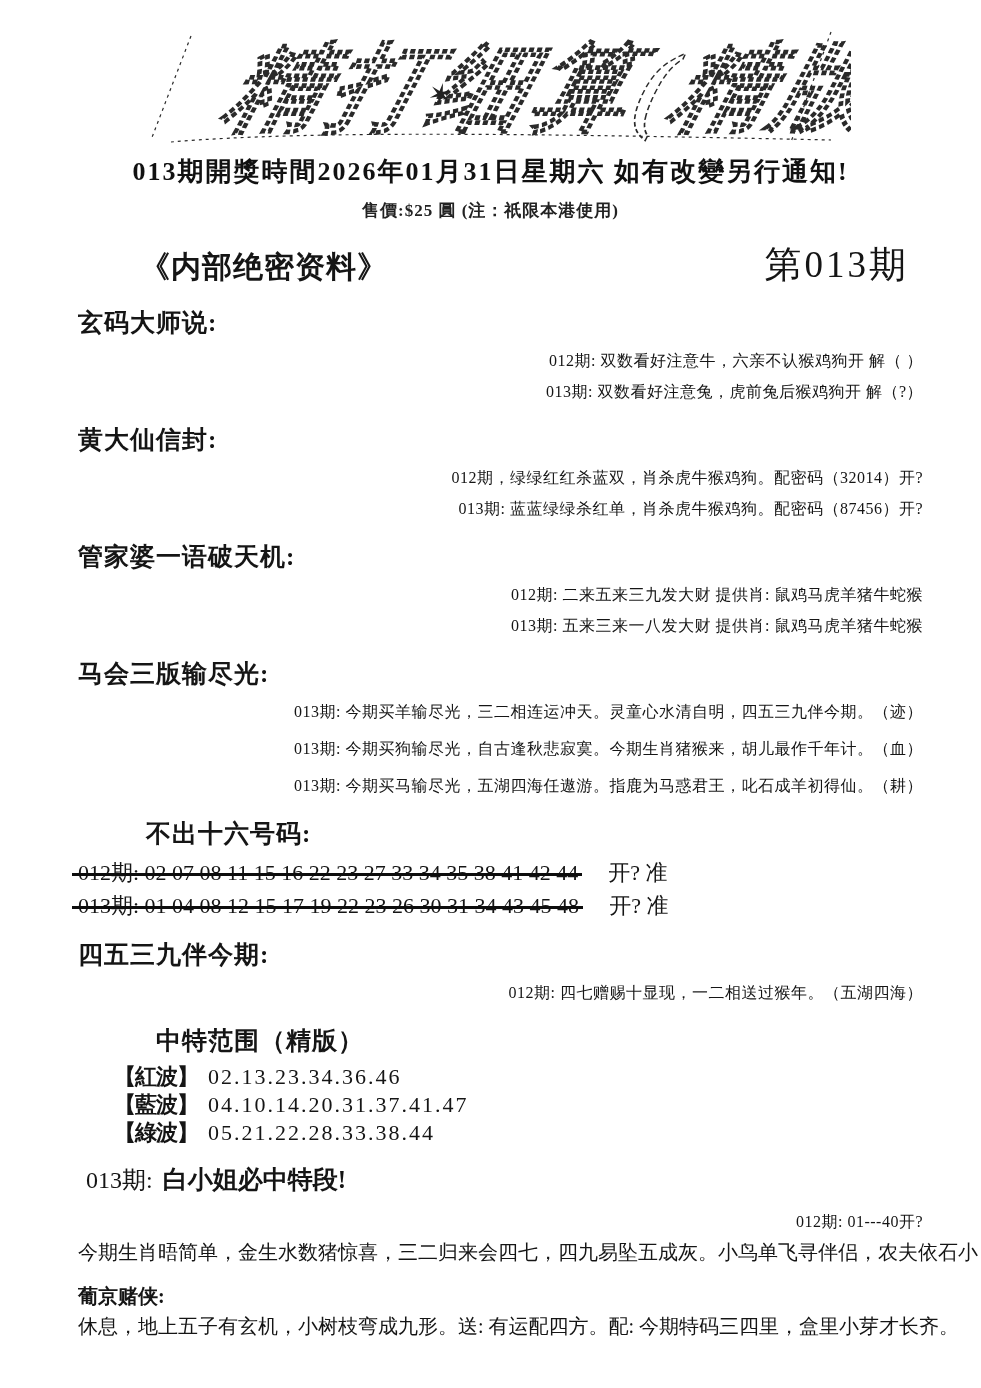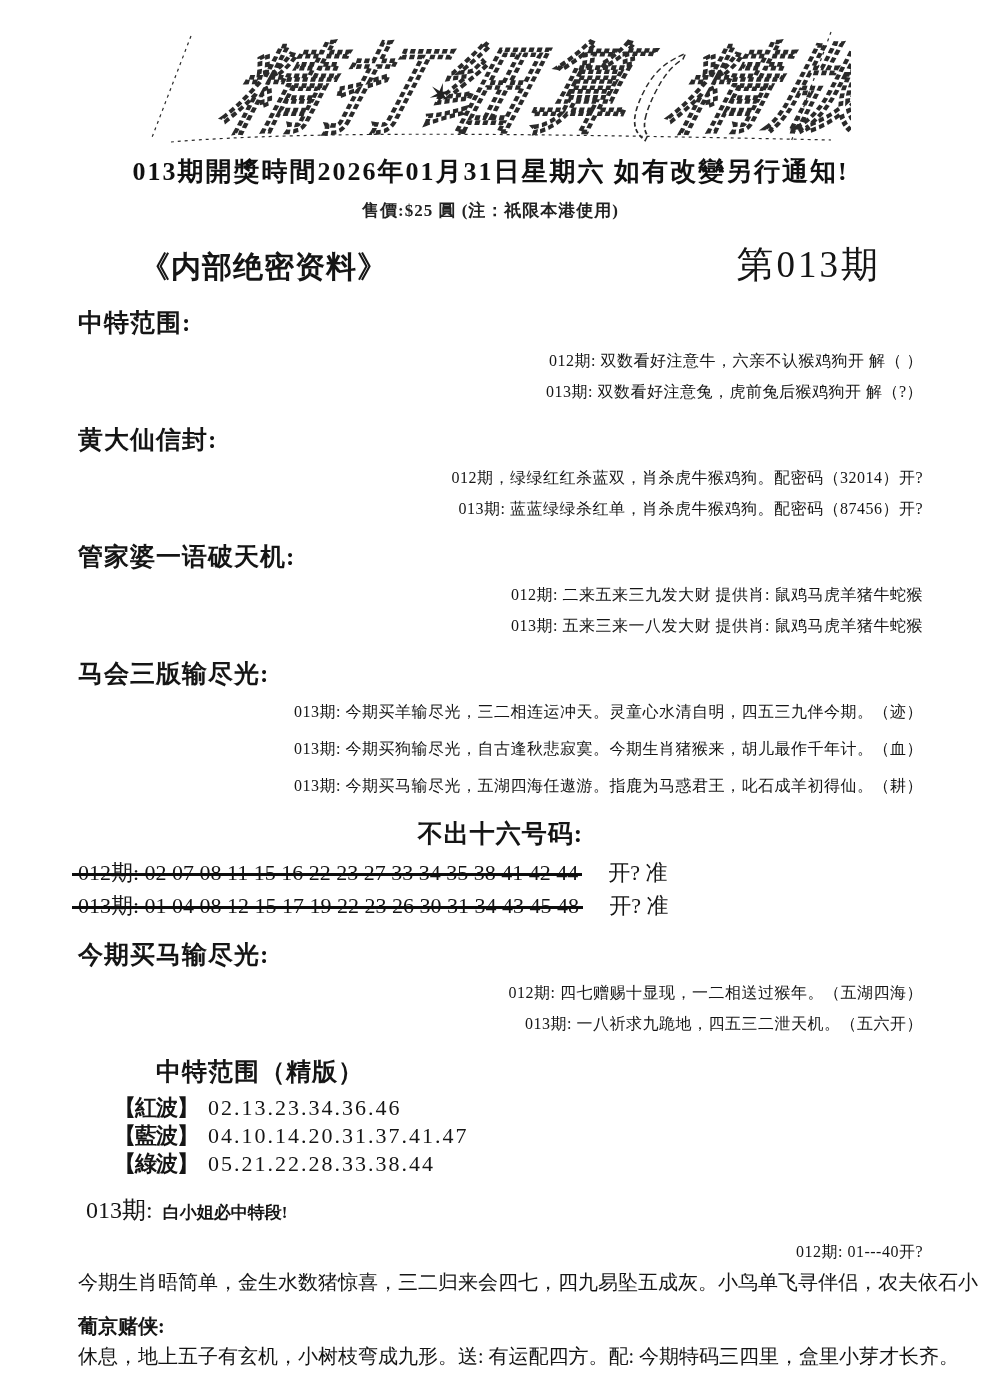--- a/index.html
+++ b/index.html
@@ -20,46 +20,46 @@
     text-align:center;font-size:26px;font-weight:bold;letter-spacing:2px;
     margin-top:2px;color:#111;
   }
   .priceline{
     text-align:center;font-size:17px;font-weight:bold;letter-spacing:1px;
     margin-top:10px;color:#222;
   }
   
   .docrow{
     display:flex;justify-content:space-between;align-items:baseline;
-    padding:0 100px 0 140px;margin-top:18px;
+    padding:0 72px 0 140px;margin-top:18px;
   }
   .doc-title{font-size:30px;font-weight:bold;letter-spacing:1px;}
   .issue-no{font-size:37px;letter-spacing:3px;}
   
   .content{padding:0 58px 0 78px;}
   .h{font-size:25px;font-weight:bold;margin:16px 0 6px 0;letter-spacing:1px;}
-  .h.ind1{text-align:center;}
+  .h.ind1{margin-left:68px;}
   .h.ind2{margin-left:78px;}
   .ln{font-size:16px;line-height:31px;letter-spacing:0.5px;white-space:nowrap;text-align:right;}
   .ln-sm{font-size:20px;line-height:30px;letter-spacing:0px;white-space:nowrap;}
   .gap-s{height:6px;}
   
   .strikerow{font-size:22px;line-height:33px;white-space:nowrap;}
   .struck{position:relative;display:inline-block;padding-right:4px;}
   .struck::after{
     content:"";position:absolute;left:-6px;right:0;top:52%;height:3px;background:#0d0d0d;
   }
   .strike-tail{display:inline-block;margin-left:26px;}
   
   .wave{font-size:22px;line-height:28px;white-space:nowrap;margin-left:36px;}
   .wave .wlabel{font-weight:bold;letter-spacing:-1px;}
   .wave .wnums{margin-left:10px;letter-spacing:2px;}
   
   .bxj{font-size:24px;margin:16px 0 10px 8px;white-space:nowrap;}
-  .bxj .bxj-head{font-weight:bold;font-size:17px;margin-left:10px;}
+  .bxj .bxj-head{font-weight:bold;font-size:25px;margin-left:10px;}
 </style>
 </head>
 <body>
 
 <div class="page">
 
   <div class="masthead">
     <svg width="720" height="128" viewBox="0 0 720 128">
       <g transform="skewX(-16)" fill="none" stroke="#2a2a2a" stroke-width="1.6" stroke-dasharray="5 3">
         <text x="118" y="98" font-size="96" font-weight="bold" font-style="italic" font-family="'Liberation Serif','DejaVu Serif',serif" letter-spacing="6">精打细算(精版)</text>
@@ -76,21 +76,21 @@
   <div class="dateline">013期開獎時間2026年01月31日星期六 如有改變另行通知!</div>
   <div class="priceline">售價:$25 圓 (注：祇限本港使用)</div>
 
   <div class="docrow">
     <span class="doc-title">《内部绝密资料》</span>
     <span class="issue-no">第013期</span>
   </div>
 
   <div class="content">
 
-    <div class="h">中特范围:</div>
+    <div class="h">玄码大师说:</div>
     <div class="ln">012期: 双数看好注意牛，六亲不认猴鸡狗开 解（  ）</div>
     <div class="ln">013期: 双数看好注意兔，虎前兔后猴鸡狗开 解（?）</div>
 
     <div class="h">黄大仙信封:</div>
     <div class="ln">012期，绿绿红红杀蓝双，肖杀虎牛猴鸡狗。配密码（32014）开?</div>
     <div class="ln">013期: 蓝蓝绿绿杀红单，肖杀虎牛猴鸡狗。配密码（87456）开?</div>
 
     <div class="h">管家婆一语破天机:</div>
     <div class="ln">012期: 二来五来三九发大财 提供肖: 鼠鸡马虎羊猪牛蛇猴</div>
     <div class="ln">013期: 五来三来一八发大财 提供肖: 鼠鸡马虎羊猪牛蛇猴</div>
@@ -103,23 +103,22 @@
     <div class="ln">013期: 今期买马输尽光，五湖四海任遨游。指鹿为马惑君王，叱石成羊初得仙。（耕）</div>
 
     <div class="h ind1">不出十六号码:</div>
     <div class="strikerow">
       <span class="struck">012期: 02 07 08 11 15 16 22 23 27 33 34 35 38 41 42 44</span><span class="strike-tail">开? 准</span>
     </div>
     <div class="strikerow">
       <span class="struck">013期: 01 04 08 12 15 17 19 22 23 26 30 31 34 43 45 48</span><span class="strike-tail">开? 准</span>
     </div>
 
-    <div class="h">今期买马输尽光:</div>
+    <div class="h">四五三九伴今期:</div>
     <div class="ln">012期: 四七赠赐十显现，一二相送过猴年。（五湖四海）</div>
-    <div class="ln">013期: 一八祈求九跪地，四五三二泄天机。（五六开）</div>
 
     <div class="h ind2">中特范围（精版）</div>
     <div class="wave">
       <span class="wlabel">【紅波】</span><span class="wnums">02.13.23.34.36.46</span>
     </div>
     <div class="wave">
       <span class="wlabel">【藍波】</span><span class="wnums">04.10.14.20.31.37.41.47</span>
     </div>
     <div class="wave">
       <span class="wlabel">【綠波】</span><span class="wnums">05.21.22.28.33.38.44</span>

